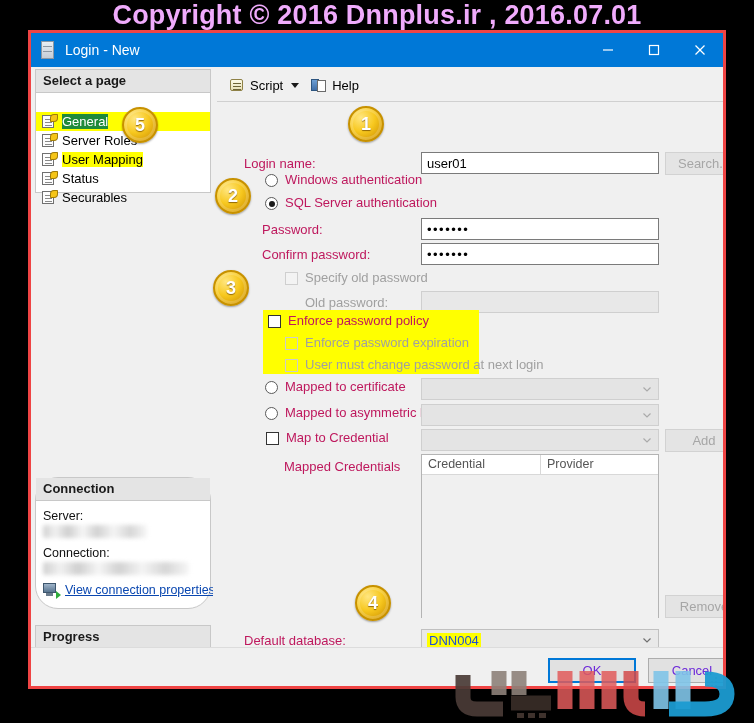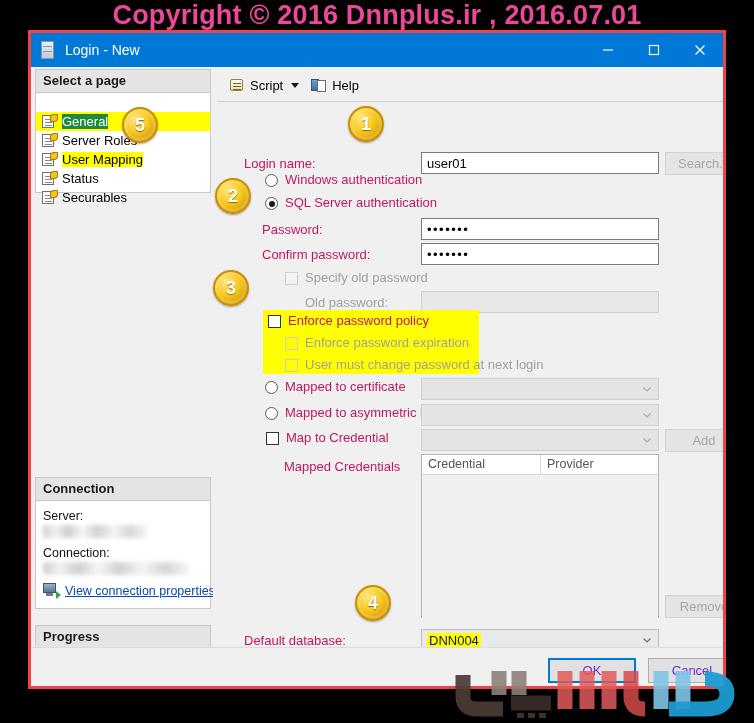--- a/index.html
+++ b/index.html
@@ -17,21 +17,21 @@
     height: 723px;
     background: #000000;
   }
 
   
   .banner {
     position: absolute;
     top: 0; left: 0;
     width: 754px;
     height: 30px;
-    color: #ec4899;
+    color: #f0abfc;
     font-size: 27px;
     font-weight: bold;
     letter-spacing: 0.2px;
     text-align: center;
     line-height: 31px;
     white-space: nowrap;
     overflow: hidden;
     font-family: "Liberation Sans", sans-serif;
   }
 
@@ -199,21 +199,21 @@
         rgba(165,165,165,.5) 52%,
         rgba(205,205,205,.22) 68%,
         rgba(170,170,170,.48) 84%,
         rgba(215,215,215,.2) 100%);
     filter: blur(2.2px);
   }
   .blurred.w1 { width: 104px; }
   .blurred.w2 { width: 146px; }
   .conn-link-row {
     display: flex;
-    align-items: center;
+    align-items: flex-start;
     margin-top: 2px;
   }
   .conn-ico {
     position: relative;
     width: 17px; height: 15px;
     margin-right: 5px;
     flex: none;
   }
   .conn-ico .mon {
     position: absolute;
@@ -395,21 +395,21 @@
     border: 1px solid #d2d2d2;
     color: #a6a6a6;
   }
   .combo {
     position: absolute;
     height: 22px;
     background: #e4e4e4;
     border: 1px solid #cfcfcf;
     box-sizing: border-box;
     font-size: 13px;
-    color: #0f172a;
+    color: #1d4ed8;
     padding: 2px 5px;
     line-height: 18px;
     white-space: nowrap;
   }
   .combo.enabled {
     background: #e9e9e9;
     border: 1px solid #c0c0c0;
   }
   .combo .chev {
     position: absolute;
@@ -650,21 +650,21 @@
                     <i style="top:9px"></i>
                   </span>
                 <span class="key"></span>
               </span>
               <span class="pg-label">Securables</span>
             </div>
 
           </div>
         </div>
 
-        <div class="panel" style="position:absolute; top:408px; left:0; width:176px; height:132px;">
+        <div class="panel" style="position:absolute; top:408px; left:0; width:176px; height:132px;border-radius:23px;">
           <div class="panel-header">Connection</div>
           <div class="conn-panel-body">
             <div class="conn-label">Server:</div>
             <div class="blurred w1"></div>
             <div class="conn-label">Connection:</div>
             <div class="blurred w2"></div>
             <div class="conn-link-row">
               <span class="conn-ico">
                 <span class="mon"></span>
                   <span class="base"></span>

